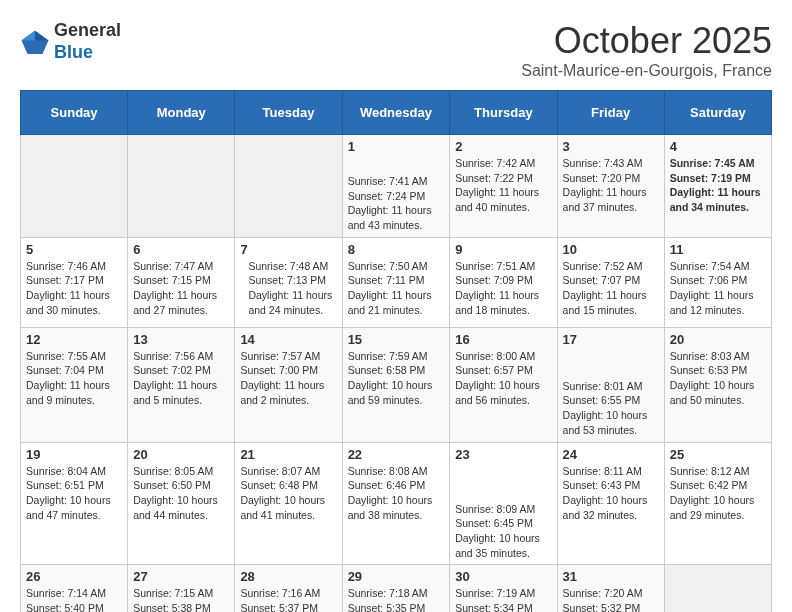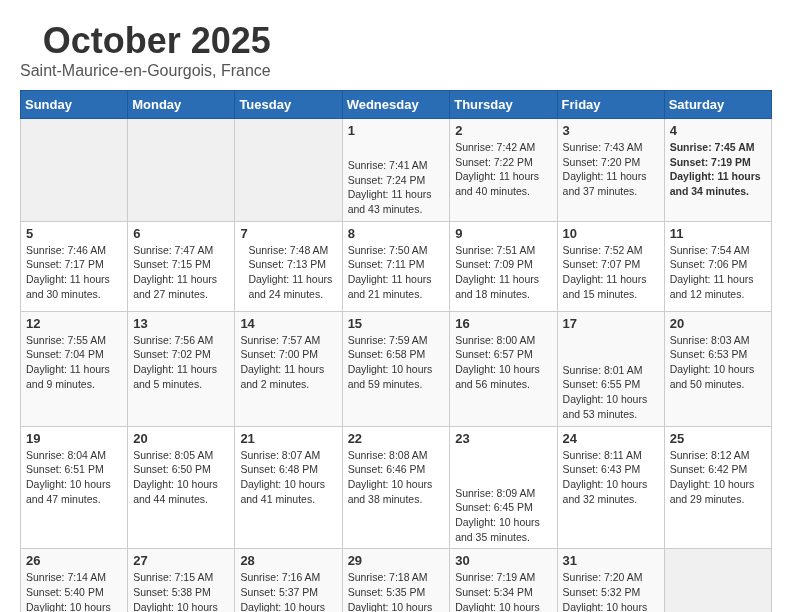--- a/index.html
+++ b/index.html
@@ -23,37 +23,37 @@
     }
     .logo-icon {
       width: 30px;
       height: 30px;
     }
     .title-area {
       text-align: right;
     }
     .month-title {
       font-size: 36px;
-      font-weight: bold;
+      font-weight: normal;
       color: #333;
     }
     .location-title {
       font-size: 16px;
       color: #555;
     }
     .calendar {
       width: 100%;
       border-collapse: collapse;
       font-size: 11px;
     }
     .calendar thead tr th {
       background-color: #2a6db5;
       color: #fff;
-      padding: 6px 4px;
-      text-align: left;
+      padding: 14px 4px;
+      text-align: center;
       font-size: 13px;
       border: 1px solid #1e5a9a;
     }
     .calendar tbody tr td {
       border: 1px solid #ccc;
       vertical-align: top;
       padding: 4px 5px;
       height: 90px;
       width: 108px;
       background: #fff;
@@ -73,20 +73,31 @@
       line-height: 1.4;
     }
     .empty-cell {
       background: #f0f0f0 !important;
     }
   </style>
 </head>
 <body>
 
 <div class="header-area">
+  <div class="logo">
+    <svg class="logo-icon" viewBox="0 0 40 40">
+      <polygon points="20,5 38,18 30,36 10,36 2,18" fill="#2a6db5"></polygon>
+      <polygon points="20,5 38,18 20,18" fill="#1a5a9a"></polygon>
+      <polygon points="20,5 2,18 20,18" fill="#3a8ad4"></polygon>
+    </svg>
+    <div>
+      <div style="font-size:18px;font-weight:bold;color:#333;line-height:1.2;">General</div>
+      <div style="font-size:18px;font-weight:bold;color:#1a6ea8;line-height:1.2;">Blue</div>
+    </div>
+  </div>
   <div class="title-area">
     <div class="month-title">October 2025</div>
     <div class="location-title">Saint-Maurice-en-Gourgois, France</div>
   </div>
 </div>
 
 <table class="calendar">
   <thead>
     <tr id="weekday-header">
     <th>Sunday</th>

